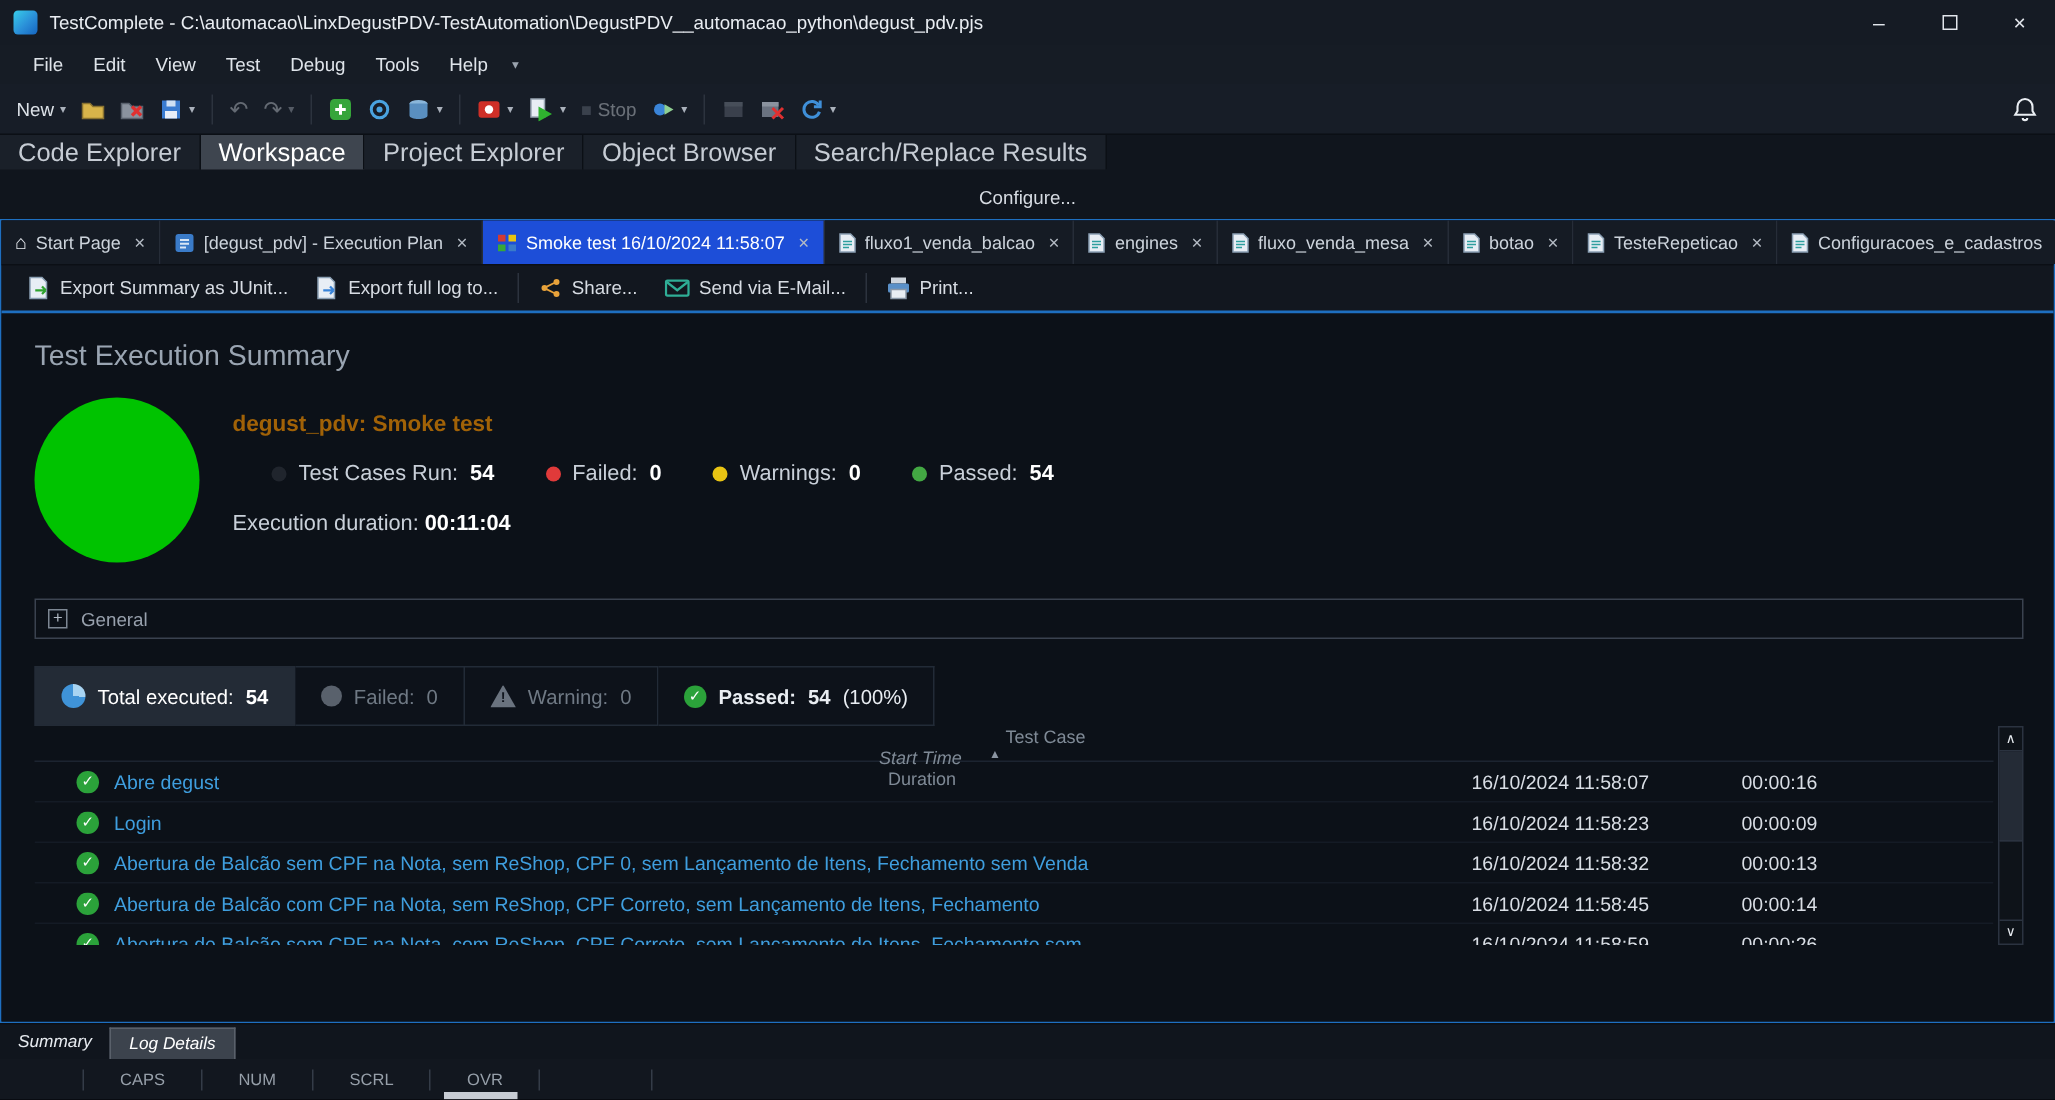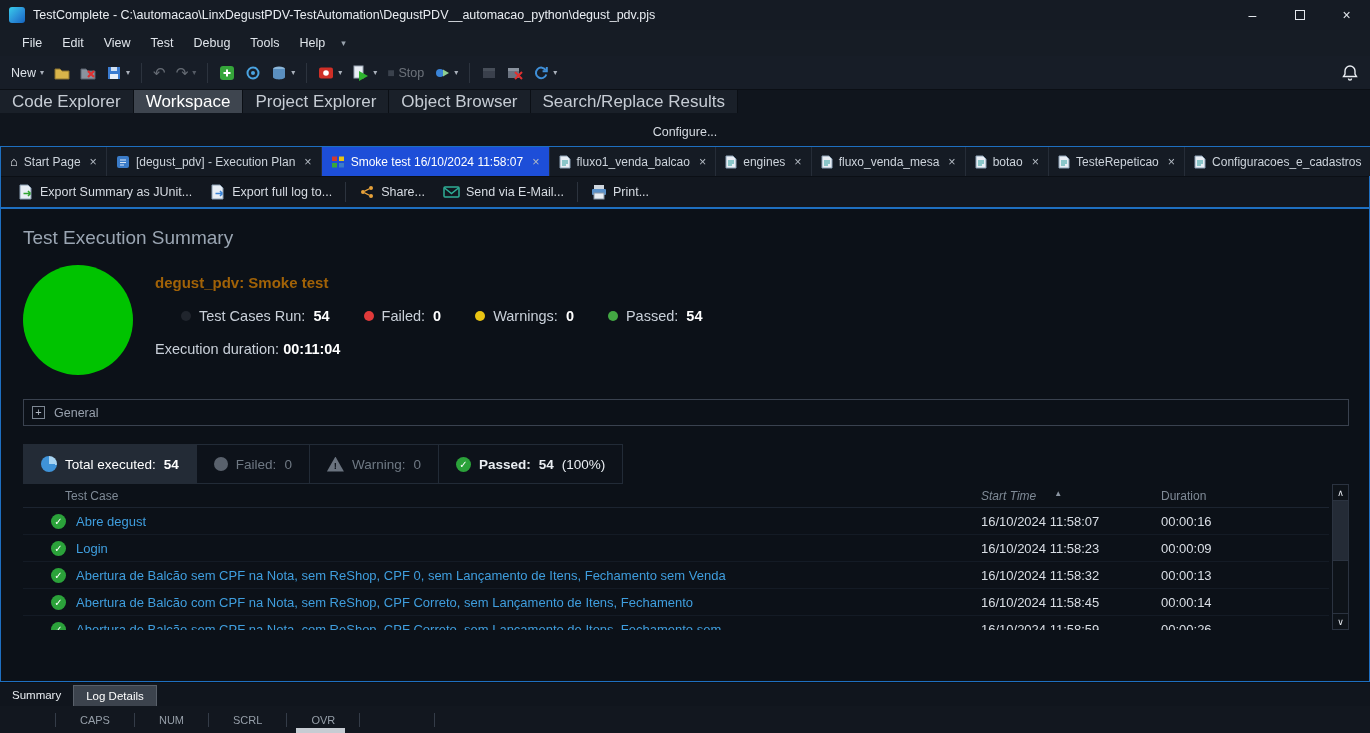--- a/index.html
+++ b/index.html
@@ -75,42 +75,42 @@
   .ftab b { font-weight:bold; }
   .ftab .suffix { font-weight:normal; }
   .pie-icon { width:16px; height:16px; border-radius:50%; background:conic-gradient(#a8d4f2 0 95deg,#3f93d8 95deg 360deg); flex:0 0 auto; }
   .gray-circle { width:14px; height:14px; border-radius:50%; background:#59616c; flex:0 0 auto; }
   .warn-tri { width:17px; height:15px; background:#6a737f; clip-path:polygon(50% 0,100% 100%,0 100%); display:flex; align-items:flex-end; justify-content:center; color:#10151d; font-size:9.5px; font-weight:bold; line-height:1.15; flex:0 0 auto; }
   .check-badge { width:15px; height:15px; border-radius:50%; background:#2ba23a; color:#fff; font-size:10px; display:flex; align-items:center; justify-content:center; flex:0 0 auto; }
 
   
   .table-wrap { display:flex; align-items:flex-start; }
   .log-table { flex:1 1 auto; min-width:0; }
-  .thead { display:flex; height:24px; align-items:center; border-bottom:1px solid #1c2430; color:#7f8a96; font-size:12px; }
+  .thead { display:flex; height:24px; align-items:center; border-bottom:1px solid #1c2430; color:#7f8a96; font-size:12px;flex-direction:column; }
   .col-name { flex:1; padding-left:42px; min-width:0; display:flex; align-items:center; gap:6px; }
   .col-start { width:180px; flex:0 0 auto; display:flex; gap:18px;font-style:italic; }
   .col-dur { width:168px; flex:0 0 auto; }
   .sort-arrow { font-size:8px; color:#8b95a1; }
   .tbody { height:122px; overflow:hidden; }
   .trow { display:flex; height:27px; align-items:center; border-bottom:1px solid #141b25; font-size:13px; }
   .cell-name { flex:1; min-width:0; display:flex; align-items:center; gap:10px; padding-left:28px; color:#3f9ede; white-space:nowrap; overflow:hidden; }
   .cell-start { width:180px; flex:0 0 auto; color:#d9dee5; }
   .cell-dur { width:168px; flex:0 0 auto; color:#d9dee5; }
 
   
   .scrollbar { flex:0 0 17px; height:146px; margin-left:3px; display:flex; flex-direction:column; border:1px solid #2b3340; background:#0e1319; }
   .sb-btn { height:16px; display:flex; align-items:center; justify-content:center; color:#e9edf2; font-size:9px; flex:0 0 auto; }
   .sb-btn.up { border-bottom:1px solid #2b3340; }
   .sb-btn.down { border-top:1px solid #2b3340; }
   .sb-thumb { height:60px; background:#242b36; border-bottom:1px solid #2b3340; flex:0 0 auto; }
   .sb-track { flex:1 1 auto; }
 
   
   .bottom-tabs { flex:0 0 24px; background:#10151d; display:flex; align-items:stretch; border-top:1px solid #0b0f15; }
-  .btab { padding:0 12px; display:flex; align-items:center; font-size:11.5px; }
+  .btab { padding:0 12px; display:flex; align-items:center; font-size:11.5px;font-style:italic; }
   .btab.active { color:#e8ecf1; background:#10151d; }
   .btab.raised { background:#3c434d; color:#ffffff; border:1px solid #59606a; border-bottom:none; margin-top:2px; }
 
   .statusbar { flex:0 0 27px; background:#12171f; display:flex; align-items:center; padding-left:55px; gap:24px; color:#969fa9; font-size:11px; }
   .sb-sep { width:1px; height:14px; background:#343c48; }
   .sb-gap { width:26px; }
   .h-thumb { position:absolute; left:296px; bottom:0; width:49px; height:5px; background:#c7ccd3; }
 
   svg { display:block; }
 </style>

